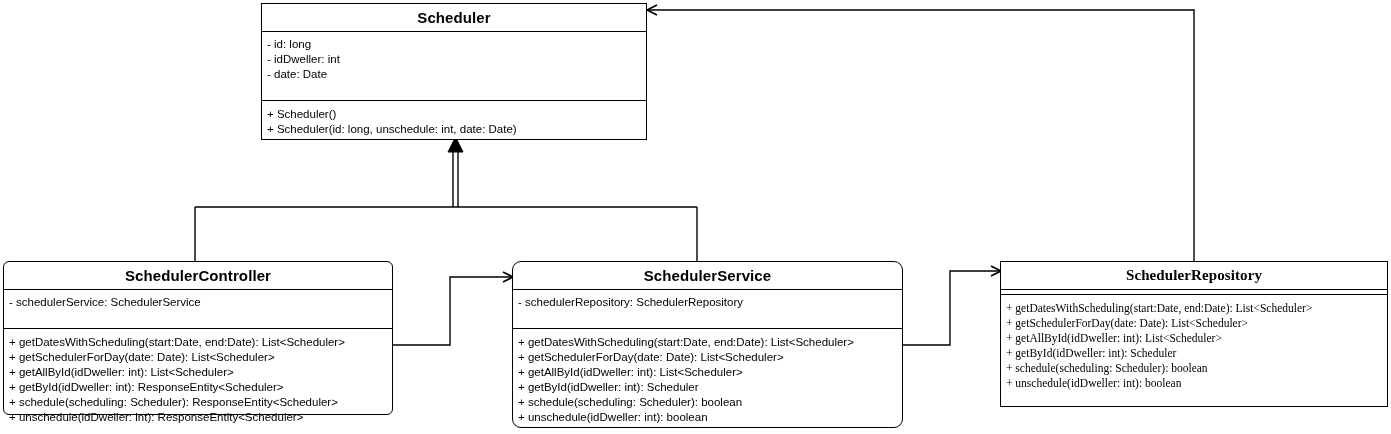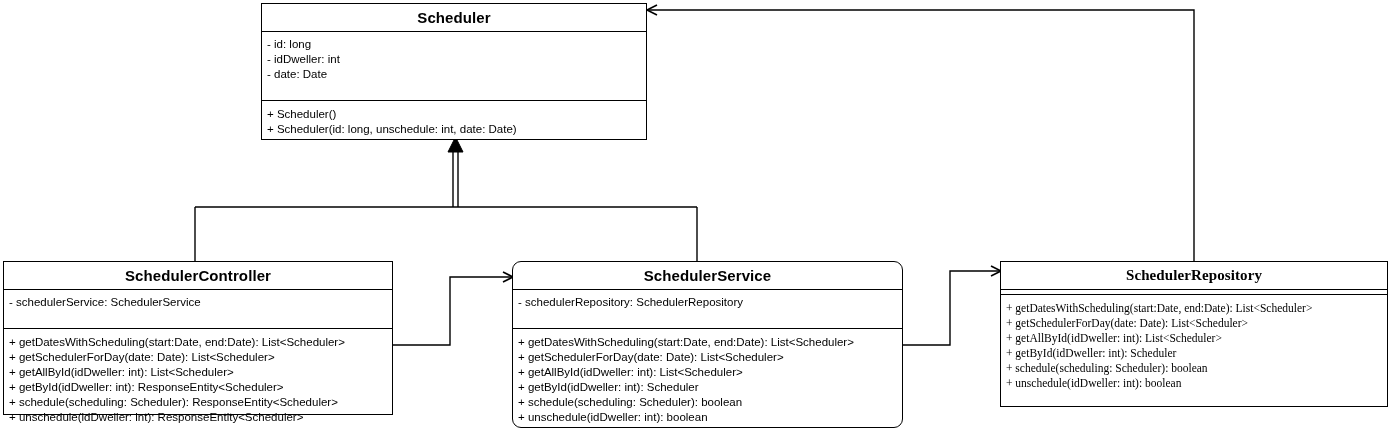--- a/index.html
+++ b/index.html
@@ -96,21 +96,21 @@
       <div class="member">- id: long</div>
       <div class="member">- idDweller: int</div>
       <div class="member">- date: Date</div>
     </div>
     <div class="class-methods">
       <div class="member">+ Scheduler()</div>
       <div class="member">+ Scheduler(id: long, unschedule: int, date: Date)</div>
     </div>
   </div>
 
-  <div class="uml-class" style="left:3px; top:261px; width:390px; height:154px;">
+  <div class="uml-class" style="left:3px; top:261px; width:390px; height:154px;border-radius:6px;">
     <div class="class-title">SchedulerController</div>
     <div class="class-attrs">
       <div class="member">- schedulerService: SchedulerService</div>
     </div>
     <div class="class-methods">
       <div class="member">+ getDatesWithScheduling(start:Date, end:Date): List&lt;Scheduler&gt;</div>
       <div class="member">+ getSchedulerForDay(date: Date): List&lt;Scheduler&gt;</div>
       <div class="member">+ getAllById(idDweller: int): List&lt;Scheduler&gt;</div>
       <div class="member">+ getById(idDweller: int): ResponseEntity&lt;Scheduler&gt;</div>
       <div class="member">+ schedule(scheduling: Scheduler): ResponseEntity&lt;Scheduler&gt;</div>

